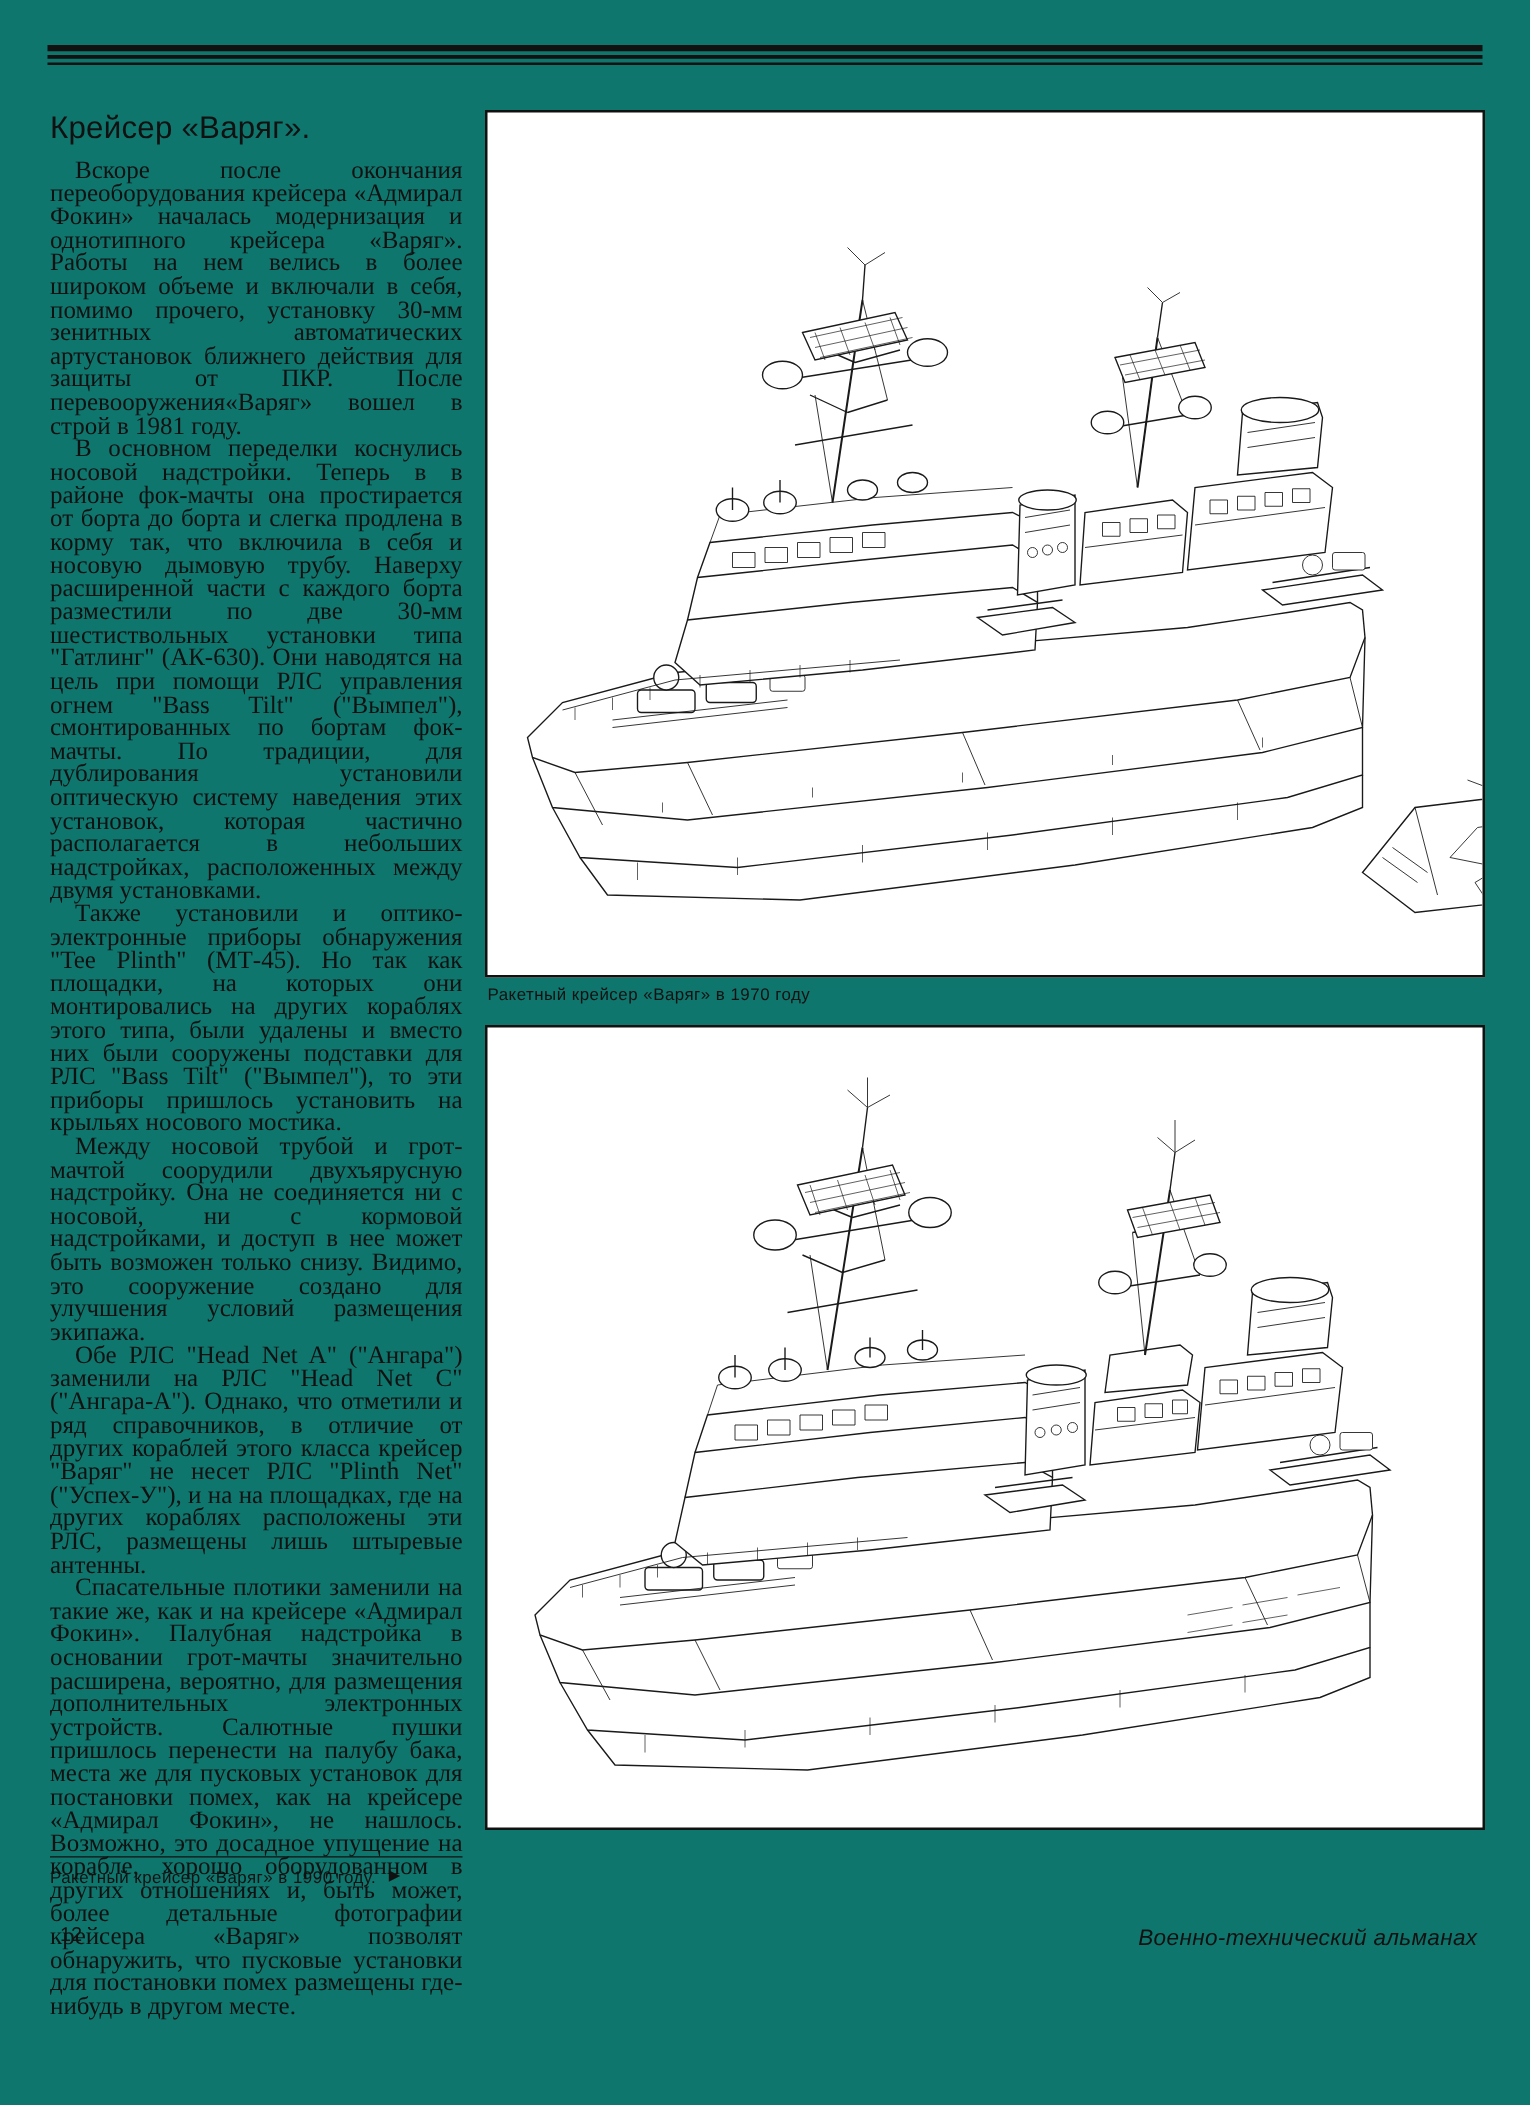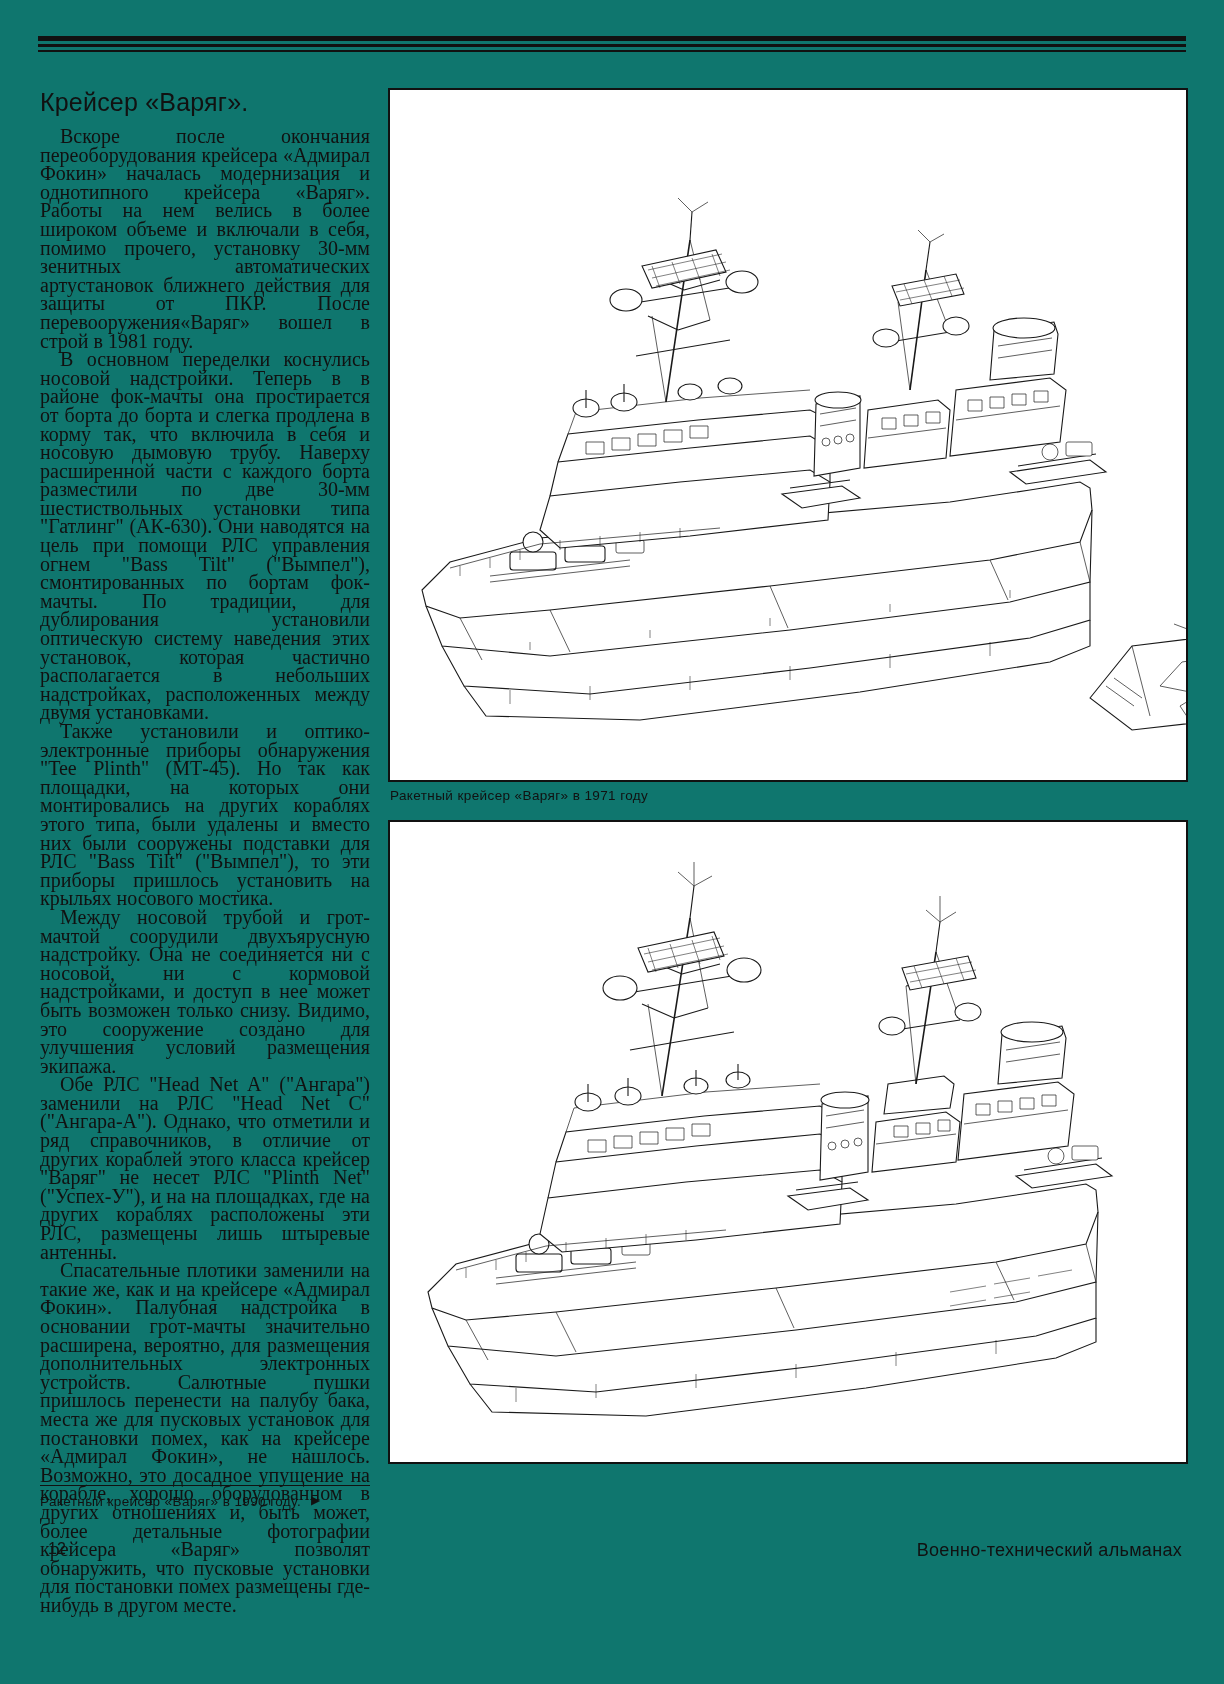--- a/index.html
+++ b/index.html
@@ -122,20 +122,21 @@
     color: #111;
   }
   .footer-right {
     position: absolute;
     right: 42px;
     top: 1540px;
     font-family: "Liberation Sans", sans-serif;
     font-size: 18px;
     letter-spacing: 0.3px;
     color: #111;
+    font-style: italic;
   }
 
   
   .ship-svg { display: block; width: 100%; height: 100%; }
   .ship-svg * { vector-effect: non-scaling-stroke; }
   .ln { fill: none; stroke: #1a1a1a; stroke-width: 1.1; }
   .ln-thin { fill: none; stroke: #1a1a1a; stroke-width: 0.7; }
   .ln-thick { fill: none; stroke: #1a1a1a; stroke-width: 1.6; }
   .fillw { fill: #ffffff; stroke: #1a1a1a; stroke-width: 1.1; }
   .fillw-thin { fill: #ffffff; stroke: #1a1a1a; stroke-width: 0.7; }
@@ -310,21 +311,21 @@
         <path class="ln-thin" d="M742 556 L760 626"></path>
         <path class="ln-thin" d="M790 616 L798 628 L806 616 L800 610 Z"></path>
       </g>
 
       <g>
         <path class="hatch" d="M140 552 L140 560 M260 540 L260 548 M380 528 L380 536 M500 514 L500 522 M620 500 L620 508"></path>
       </g>
     </svg>
   </div>
 
-  <div class="fig-caption cap-1">Ракетный крейсер «Варяг» в 1971 году</div>
+  <div class="fig-caption cap-1">Ракетный крейсер «Варяг» в 1970 году</div>
 
   <div class="fig fig-2">
     <svg class="ship-svg" viewBox="0 0 796 640" preserveAspectRatio="xMidYMid meet">
 
       <g>
         <path class="fillw" d="M38 470 L66 442 L156 418 L336 402 L566 382 L646 370 L696 362 L706 368 L708 390 L696 422 L606 440 L386 466 L166 490 L76 498 L42 486 Z"></path>
         <path class="ln" d="M42 486 L58 524 L166 534 L406 508 L626 480 L706 460 L708 390"></path>
         <path class="ln" d="M58 524 L80 562 L206 570 L426 544 L646 514 L706 496 L706 460"></path>
         <path class="ln-thin" d="M76 498 L98 538"></path>
         <path class="ln-thin" d="M166 490 L186 530"></path>

